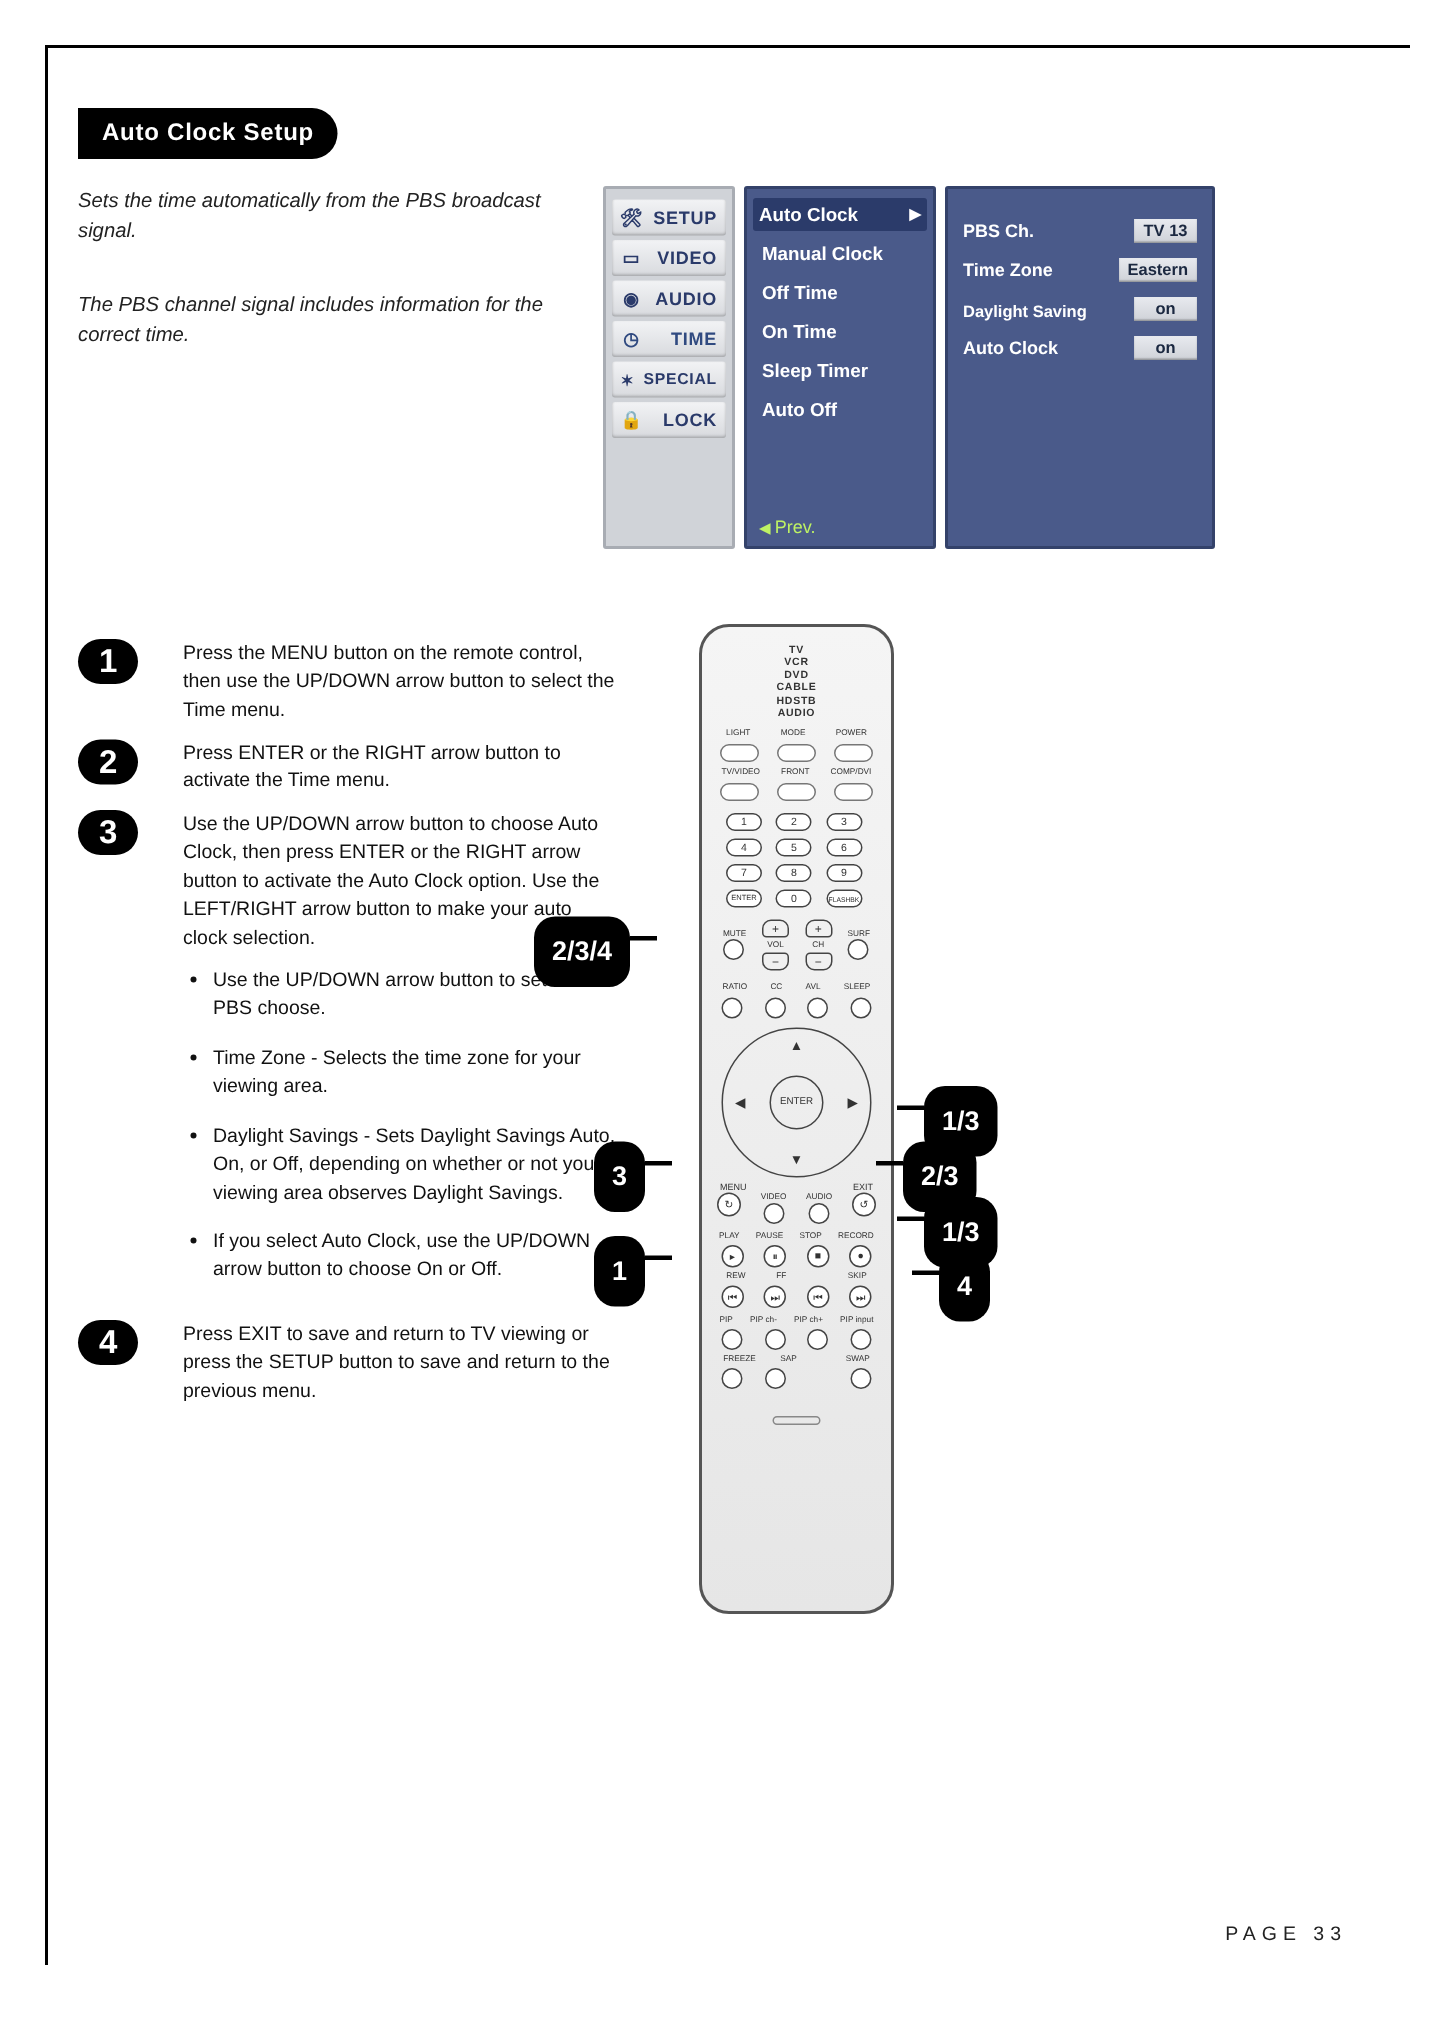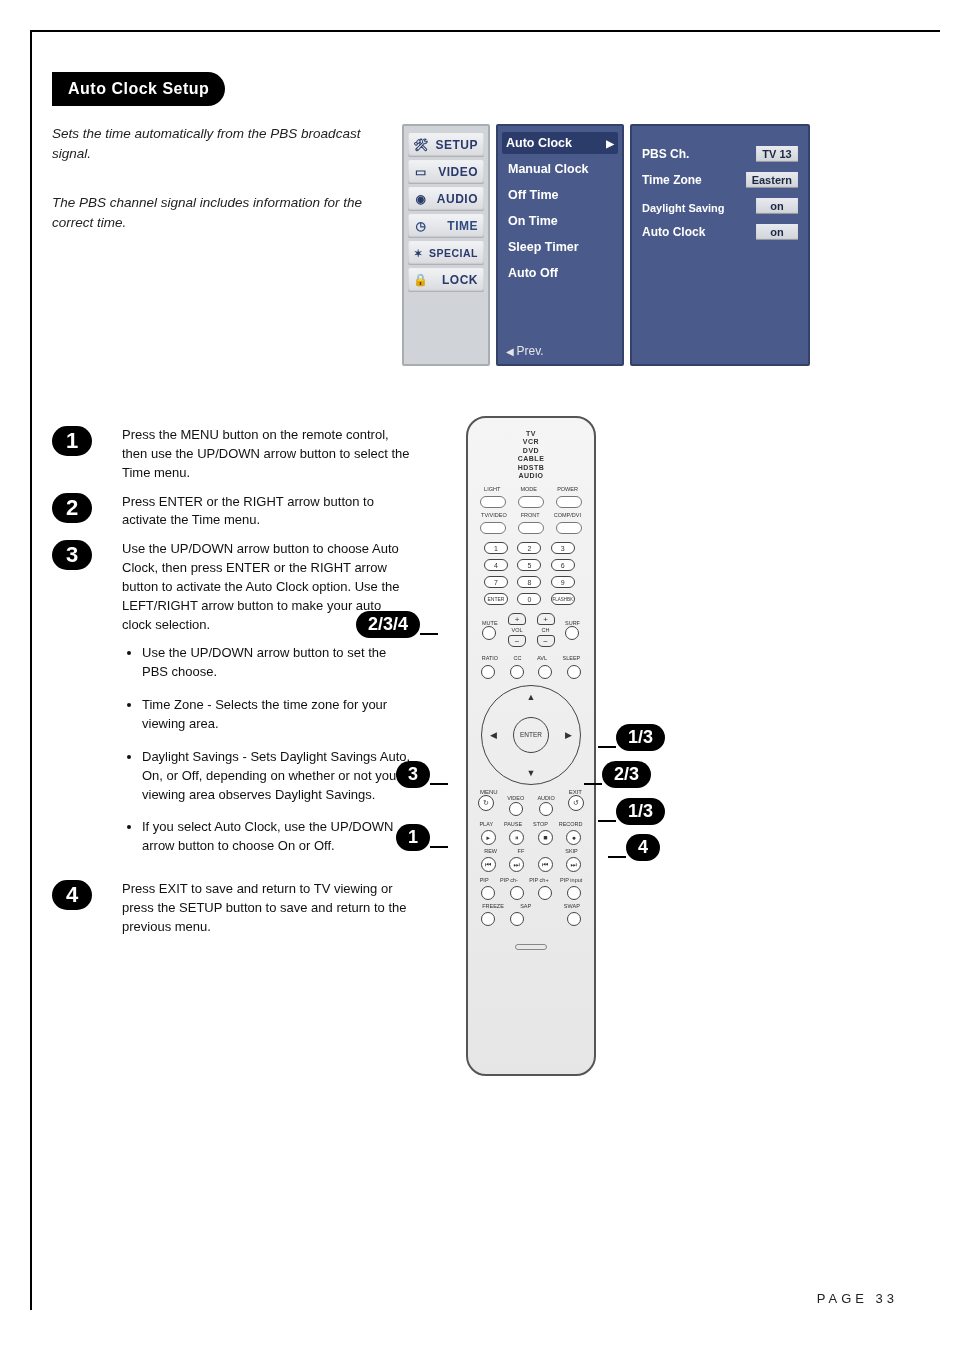--- a/index.html
+++ b/index.html
@@ -11,21 +11,21 @@
   .osd-block { display: flex; gap: 6px; }
   .osd-menu { width: 88px; background: #d0d3d8; border: 2px solid #a8acb3; border-radius: 2px; padding: 4px 2px 4px 2px; }
   .osd-menu .mi { display: flex; align-items: center; justify-content: flex-end; gap: 4px; background: linear-gradient(#f2f3f5,#d8dade); color: #2a3a6a; font-weight: bold; font-size: 12px; padding: 5px 6px; margin: 3px 2px; border-radius: 2px; box-shadow: inset 0 -1px 2px rgba(0,0,0,.25); letter-spacing: .5px; }
   .osd-menu .mi .mi-icon{width:14px;height:14px;display:inline-flex;align-items:center;justify-content:center;margin-right:2px;}
   .osd-menu .mi .mi-label{flex:1;text-align:right;}
   .osd-menu .mi.selected { color:#304a80; }
   .osd-sub { width: 128px; background: #4a5a8a; border: 2px solid #34426a; border-radius: 2px; padding: 6px 8px; }
   .osd-sub .si { color: #fff; font-size: 12.5px; font-weight: bold; padding: 6px 2px; display:flex; justify-content:space-between; align-items:center;}
   .osd-sub .si.selected { background: #2b3b6a; border-radius:2px; padding:4px 4px; margin:0 -4px 2px -4px;}
   .osd-sub .si .arrow { font-size:10px;}
-  .osd-sub .prev { margin-top:58px; color:#e5e5e5; font-size:12px;}
+  .osd-sub .prev { margin-top:58px; color:#bef264; font-size:12px;}
   .osd-sub .prev::before { content:"◀ "; font-size:10px;}
   .osd-detail { width: 180px; background: #4a5a8a; border: 2px solid #34426a; border-radius: 2px; padding: 15px 10px; }
   .osd-detail .row { display: flex; justify-content: space-between; align-items:center; color:#fff; font-size:12px; font-weight:bold; padding:5px 0;}
   .osd-detail .row .valbox { background: linear-gradient(#e8eaef,#cfd2d8); color:#1b2840; padding:2px 6px; min-width:42px; text-align:center; font-weight:bold; font-size:11px; box-shadow: inset 0 -1px 1px rgba(0,0,0,.3);}
   .steps-area { display:flex; margin-top: 60px; gap: 14px; }
   .steps-col { width: 50px; }
   .step-badge { background:#000; color:#fff; font-weight:bold; font-size:22px; line-height:1; padding:4px 14px; border-radius: 18px; display:inline-block; text-align:center;}
   .step-row { display:flex; align-items:flex-start; gap:20px; margin-bottom:10px;}
   .step-text { width:290px; font-size:13px; line-height:1.45; color:#111;}
   .step-text ul { list-style: disc; margin: 10px 0 10px 20px;}
@@ -47,23 +47,23 @@
   .remote .lab-row{display:flex;justify-content:space-around;font-size:5.5px;}
   .remote .nav-ring { width:100px;height:100px;border:1.5px solid #444;border-radius:50%;margin:6px auto 4px;position:relative;display:flex;align-items:center;justify-content:center;}
   .remote .nav-ring .center{width:36px;height:36px;border:1.5px solid #444;border-radius:50%;display:flex;align-items:center;justify-content:center;font-size:6.5px;text-align:center;line-height:1;}
   .remote .nav-ring .tri{position:absolute;font-size:9px;color:#333;}
   .remote .nav-ring .tri.up{top:6px;} .remote .nav-ring .tri.down{bottom:6px;} .remote .nav-ring .tri.left{left:8px;} .remote .nav-ring .tri.right{right:8px;}
   .remote .undernav{display:flex;justify-content:space-between;padding:0 6px;font-size:6px;}
   .remote .round-row{display:flex;justify-content:space-around;margin:3px 0;}
   .remote .rbtn{width:15px;height:15px;border:1.5px solid #444;border-radius:50%;background:#fff;display:flex;align-items:center;justify-content:center;font-size:7px;}
   .remote .rbtn-lg{width:16px;height:16px;}
   .remote .slot{width:32px;height:6px;border:1px solid #888;border-radius:3px;margin:18px auto 4px;}
-  .callout { position:absolute; background:#000; color:#fff; font-weight:bold; font-size:18px; padding:3px 12px; border-radius:14px; display:flex; align-items:flex-end;}
+  .callout { position:absolute; background:#000; color:#fff; font-weight:bold; font-size:18px; padding:13px 12px; border-radius:14px; display:flex; align-items:flex-start;}
   .callout .tail { position:absolute; width:18px; height:2.5px; background:#000;}
-  .page-num { position:absolute; right:42px; bottom: 4px; letter-spacing: 4px; font-size: 13px; color:#222;}
+  .page-num { position:absolute; right:42px; bottom: 14px; letter-spacing: 4px; font-size: 13px; color:#222;}
 </style>
 </head>
 <body>
 
 <div class="page">
 
   <div class="section-header">Auto Clock Setup</div>
 
   <div class="top-area">
     <div>

